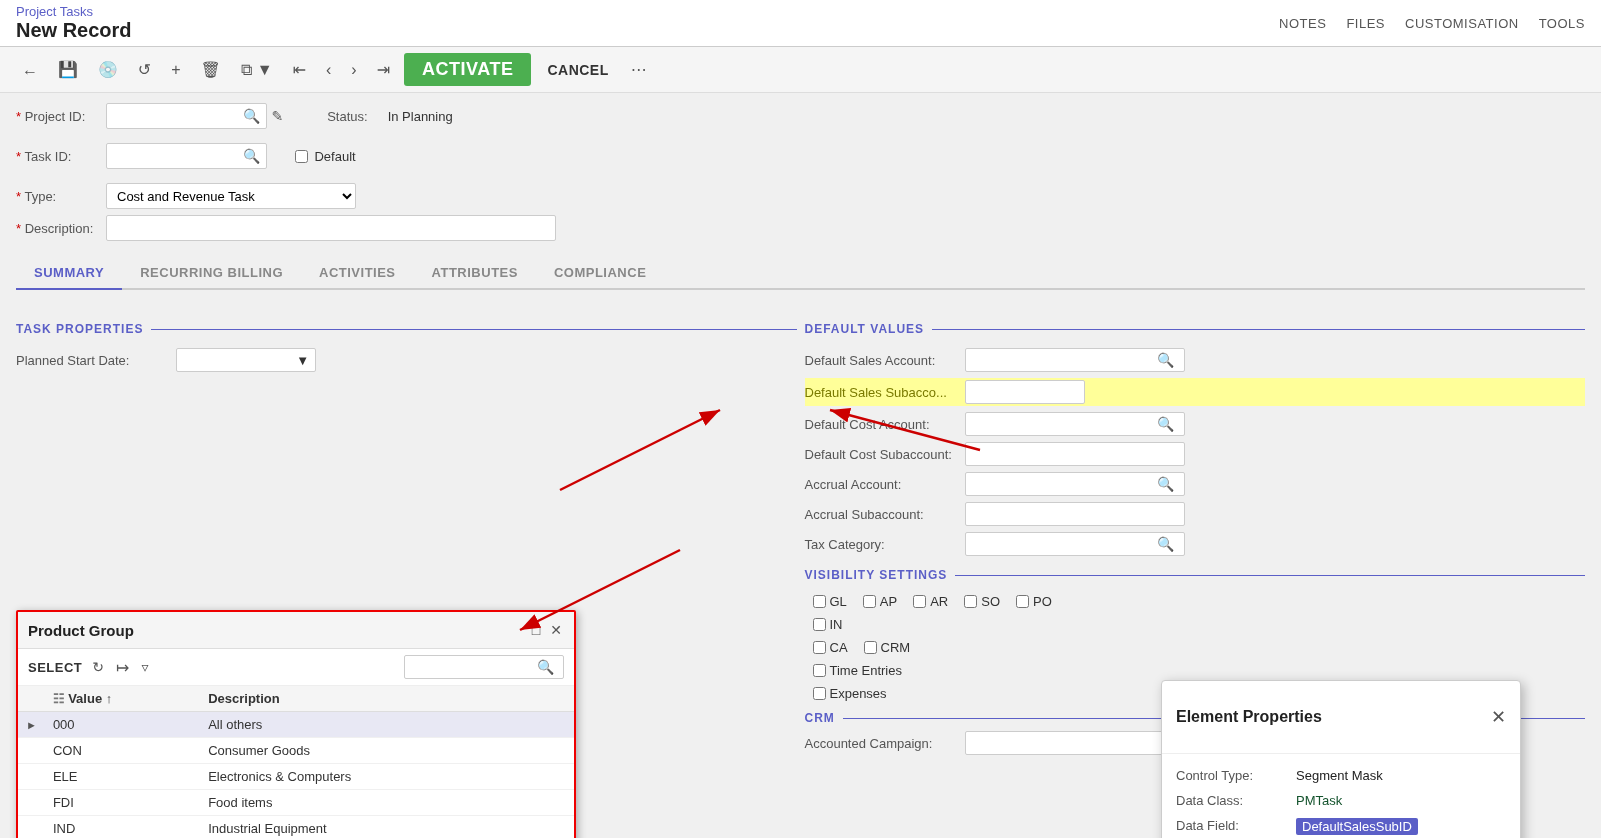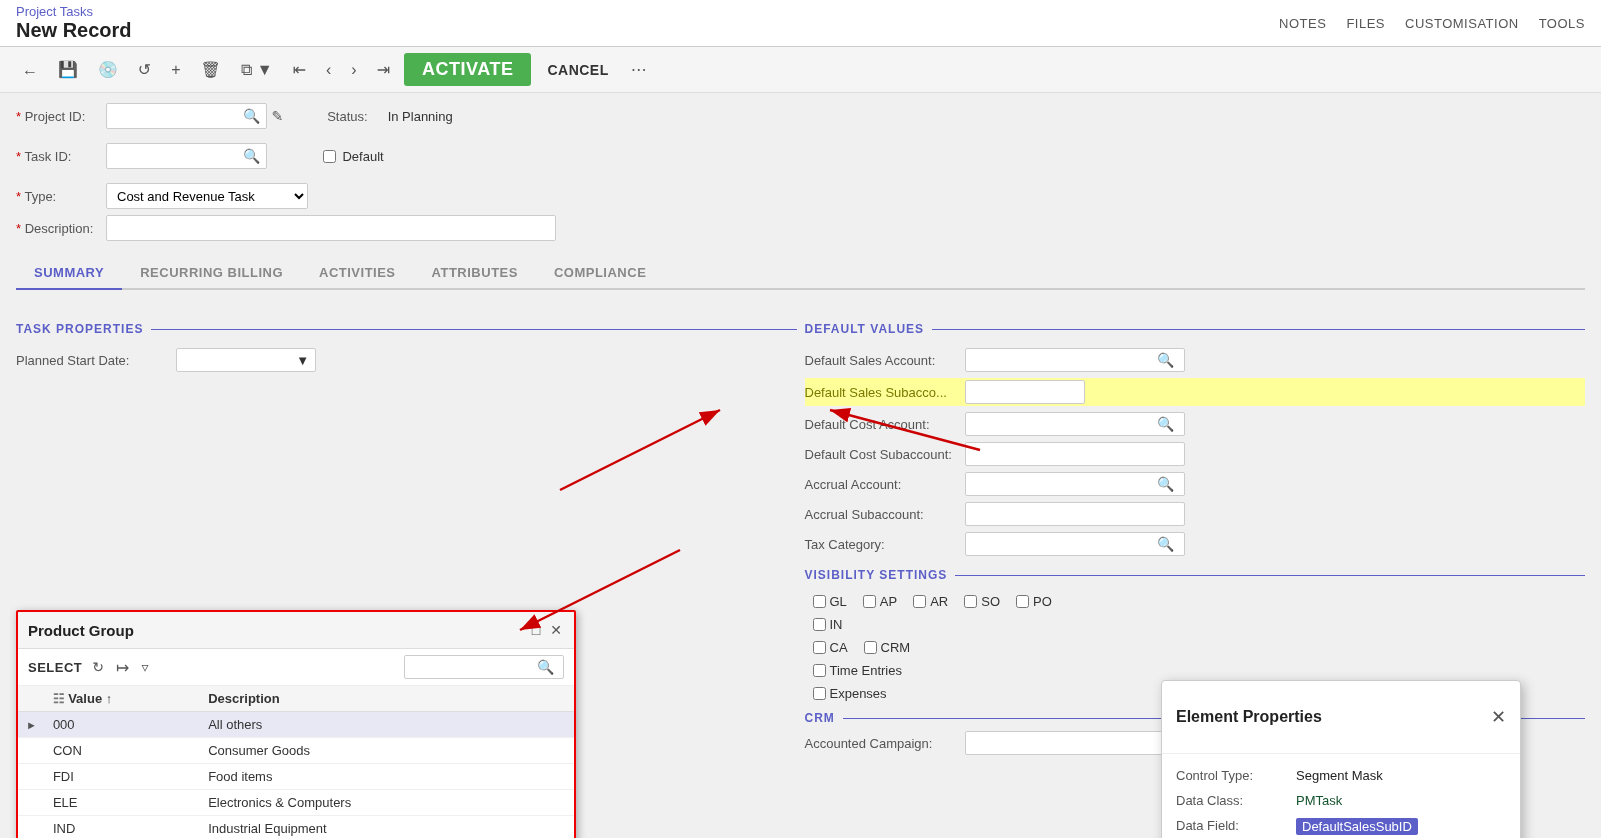--- a/index.html
+++ b/index.html
@@ -134,21 +134,21 @@
     }
 
     
     .type-select {
       border: 1px solid #ccc;
       background: #fff;
       padding: 3px 6px;
       font-size: 13px;
       border-radius: 2px;
       height: 26px;
-      width: 202px;
+      width: 250px;
     }
 
     
     .desc-input {
       border: 1px solid #ccc;
       background: #fff;
       height: 26px;
       width: 450px;
       font-size: 13px;
       padding: 4px 6px;
@@ -507,21 +507,21 @@
         <button class="search-icon-btn">🔍</button>
       </div>
       <button class="edit-icon-btn">✎</button>
     </div>
     <div class="status-row">
       <span class="status-label">Status:</span>
       <span class="status-value">In Planning</span>
     </div>
   </div>
 
-  <div style="display:flex; gap:56px; margin-bottom:6px;">
+  <div style="display:flex; gap:28px; margin-bottom:6px;">
     <div class="form-row">
       <span class="form-label required">Task ID:</span>
       <div class="form-input-with-icon">
         <input type="text" style="width: 130px;">
         <button class="search-icon-btn">🔍</button>
       </div>
     </div>
     <div class="checkbox-row">
       <input type="checkbox" style="">
       <span>Default</span>
@@ -702,27 +702,27 @@
           <td>000</td>
           <td>All others</td>
         </tr>
         <tr>
           <td></td>
           <td>CON</td>
           <td>Consumer Goods</td>
         </tr>
         <tr>
           <td></td>
-          <td>FDI</td>
-          <td>Food items</td>
+          <td>ELE</td>
+          <td>Electronics &amp; Computers</td>
         </tr>
         <tr>
           <td></td>
-          <td>ELE</td>
-          <td>Electronics &amp; Computers</td>
+          <td>FDI</td>
+          <td>Food items</td>
         </tr>
         <tr>
           <td></td>
           <td>IND</td>
           <td>Industrial Equipment</td>
         </tr>
         <tr>
           <td></td>
           <td>NSS</td>
           <td>Non-Stock and service items</td>

